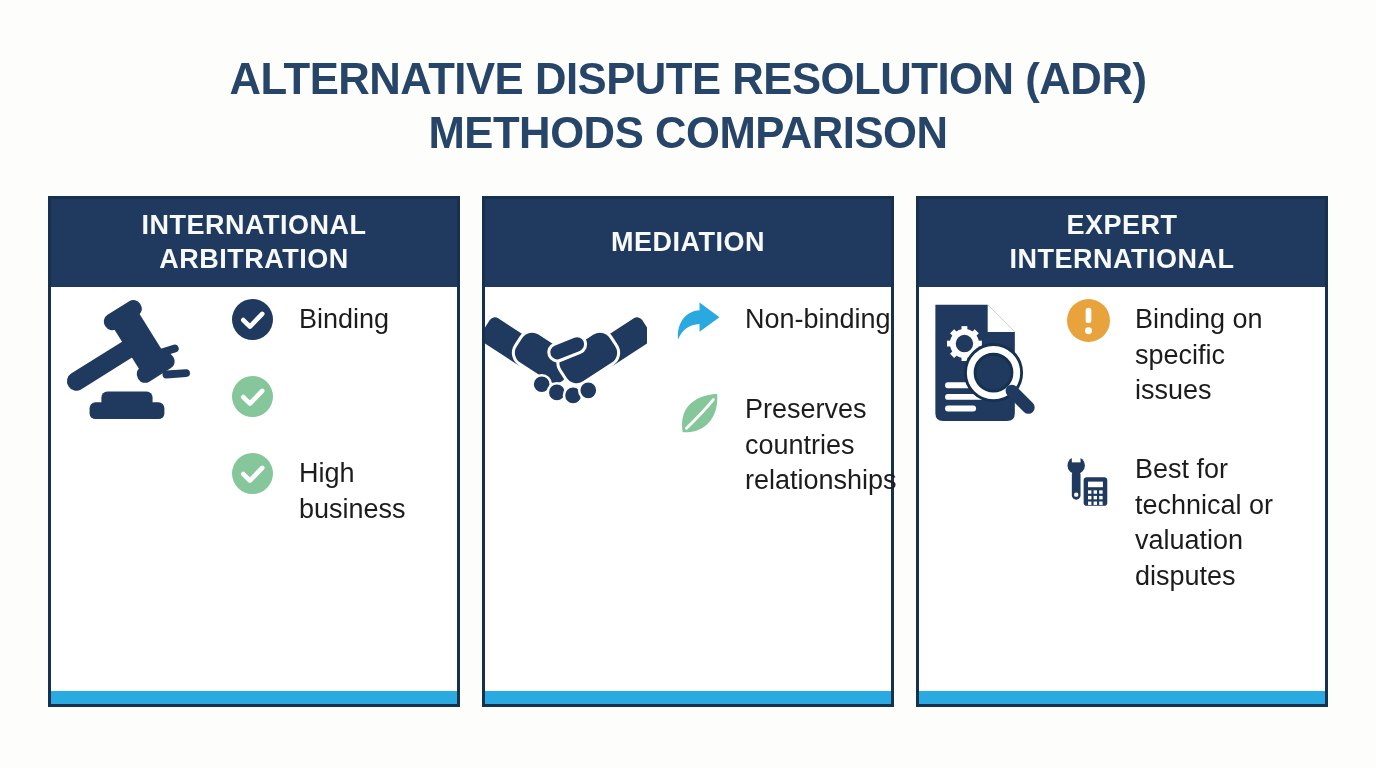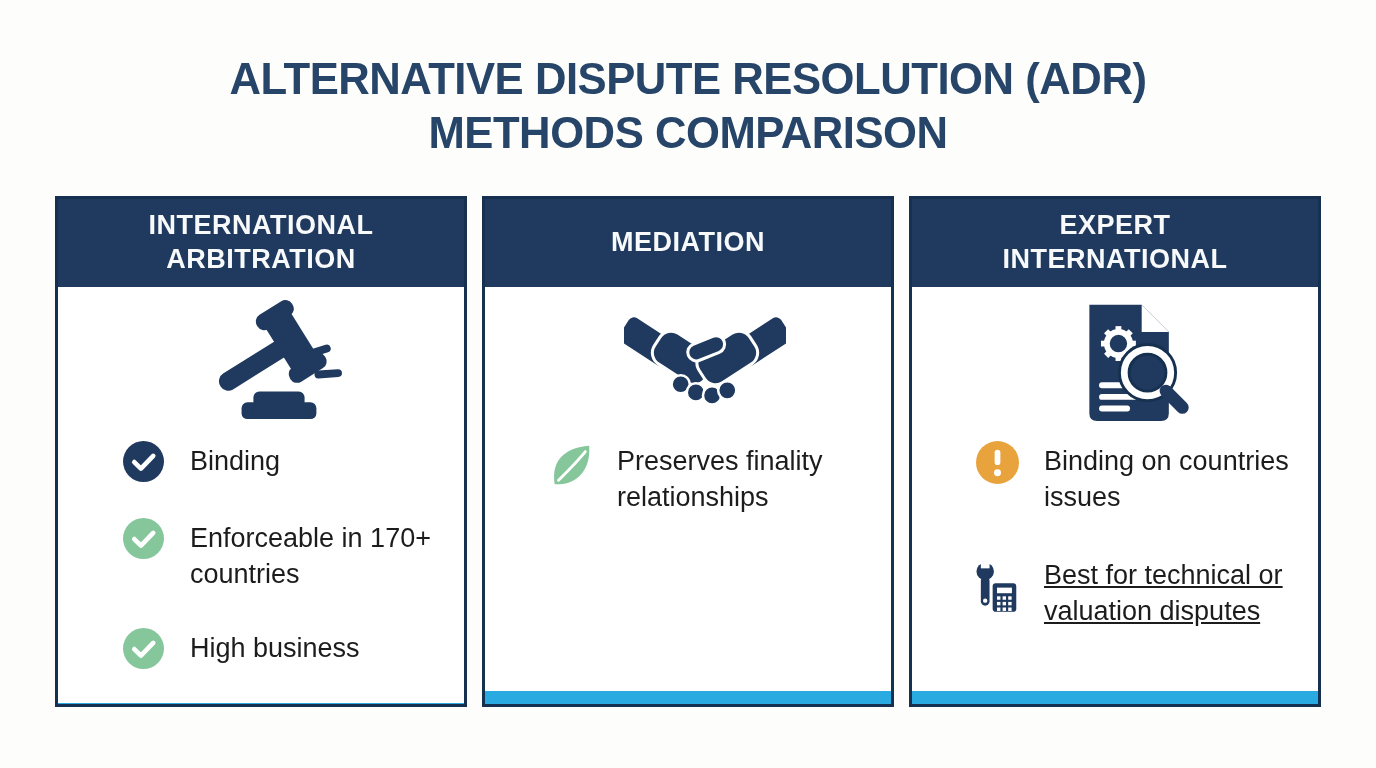--- a/index.html
+++ b/index.html
@@ -15,21 +15,21 @@
     color:#274568;
     font-weight:800;
     font-size:45px;
     line-height:1.2;
     letter-spacing:-0.5px;
     transform:scaleX(0.97);
   }
   .cards {
     display:flex;
     justify-content:center;
-    gap:15px;
+    gap:22px;
     margin-top:36px;
   }
   .card {
     width:412px;
     height:511px;
     background:#ffffff;
     border:3px solid #16314f;
     display:flex;
     flex-direction:column;
   }
@@ -44,21 +44,21 @@
   }
   .card-header span {
     color:#f7f9fb;
     font-size:27px;
     font-weight:700;
     line-height:1.25;
     letter-spacing:0.5px;
     max-width:300px;
     display:inline-block;
   }
-  .card-body { flex:1; display:flex; flex-direction:column;margin-left:34px; }
+  .card-body { flex:1; display:flex; flex-direction:row; }
   .icon-area {
     height:134px;
     margin-top:8px;
     display:flex;
     align-items:center;
     justify-content:center;
   }
   .items { padding:10px 18px 0 28px; }
   .item {
     display:flex;
@@ -76,21 +76,21 @@
     font-size:27px;
     color:#1c1c1c;
     line-height:1.32;
     padding-top:5px;
   }
   .col-arb .item   { margin-bottom:34px; }
   .col-med .item   { margin-bottom:44px; }
   .col-exp .item   { margin-bottom:38px; }
   .text-w300 { max-width:300px; }
   .text-w270 { max-width:270px; }
-  .text-w240 { max-width:240px;text-decoration:underline; }
+  .text-w240 { max-width:240px; }
   .card-footer {
     margin-top:auto;
     height:13px;
     background:#29abe2;
   }
 </style>
 </head>
 <body>
 
 <h1 class="page-title">
@@ -131,21 +131,20 @@
           </span>
           <span class="text text-w300">Binding</span>
         </div>
         <div class="item">
           <span class="bullet">
             <svg width="41" height="41" viewBox="0 0 40 40">
               <circle cx="20" cy="20" r="20" fill="#85c69b"></circle>
               <path d="M11 20.5 l6.5 6.5 L29.5 14.5" fill="none" stroke="#fff" stroke-width="4.5" stroke-linecap="round" stroke-linejoin="round"></path>
             </svg>
           </span>
-          <span class="text text-w300">Enforceable in 170+ countries</span>
         </div>
         <div class="item">
           <span class="bullet">
             <svg width="41" height="41" viewBox="0 0 40 40">
               <circle cx="20" cy="20" r="20" fill="#85c69b"></circle>
               <path d="M11 20.5 l6.5 6.5 L29.5 14.5" fill="none" stroke="#fff" stroke-width="4.5" stroke-linecap="round" stroke-linejoin="round"></path>
             </svg>
           </span>
           <span class="text text-w300">High business</span>
         </div>
@@ -174,26 +173,34 @@
             <circle cx="56" cy="68" r="9"></circle>
             <circle cx="71" cy="76" r="9"></circle>
             <circle cx="87" cy="79" r="9"></circle>
             <circle cx="102" cy="74" r="9"></circle>
           </g>
         </svg>
       </div>
       <div class="items">
         <div class="item">
           <span class="bullet">
+            <svg width="52" height="44" viewBox="0 0 60 52">
+              <path d="M32 2 L58 21 L32 40 L32 30 C18 31 10 37 4 50 C2 30 13 13 32 12 Z" fill="#29a9e0"></path>
+            </svg>
+          </span>
+          <span class="text text-w300">Non-binding</span>
+        </div>
+        <div class="item">
+          <span class="bullet">
             <svg width="48" height="48" viewBox="0 0 48 48">
               <path d="M8 44 C4 20 18 6 44 4 C46 30 30 44 13 44 Q9 44 8 44 Z" fill="#85c69b"></path>
               <path d="M12 40 C20 32 32 20 40 10" fill="none" stroke="#ffffff" stroke-width="3" stroke-linecap="round"></path>
             </svg>
           </span>
-          <span class="text text-w300">Preserves finality relationships</span>
+          <span class="text text-w300">Preserves countries relationships</span>
         </div>
       </div>
     </div>
     <div class="card-footer"></div>
   </div>
 
   <div class="card col-exp">
     <div class="card-header">
       <span>EXPERT INTERNATIONAL</span>
     </div>
@@ -225,21 +232,21 @@
       </div>
       <div class="items">
         <div class="item">
           <span class="bullet">
             <svg width="43" height="43" viewBox="0 0 42 42">
               <circle cx="21" cy="21" r="21" fill="#e9a33c"></circle>
               <rect x="18.2" y="8.5" width="5.6" height="15" rx="2.8" fill="#ffffff"></rect>
               <circle cx="21" cy="31" r="3.4" fill="#ffffff"></circle>
             </svg>
           </span>
-          <span class="text text-w270">Binding on countries issues</span>
+          <span class="text text-w270">Binding on specific issues</span>
         </div>
         <div class="item">
           <span class="bullet">
             <svg width="56" height="64" viewBox="0 0 74 84">
               <g fill="#1f3a5e">
                 <circle cx="18" cy="17" r="14"></circle>
                 <rect x="11" y="25" width="14" height="47" rx="7"></rect>
                 <rect x="30" y="36" width="38" height="46" rx="5"></rect>
               </g>
               <rect x="11" y="-5" width="14" height="17" fill="#ffffff"></rect>

